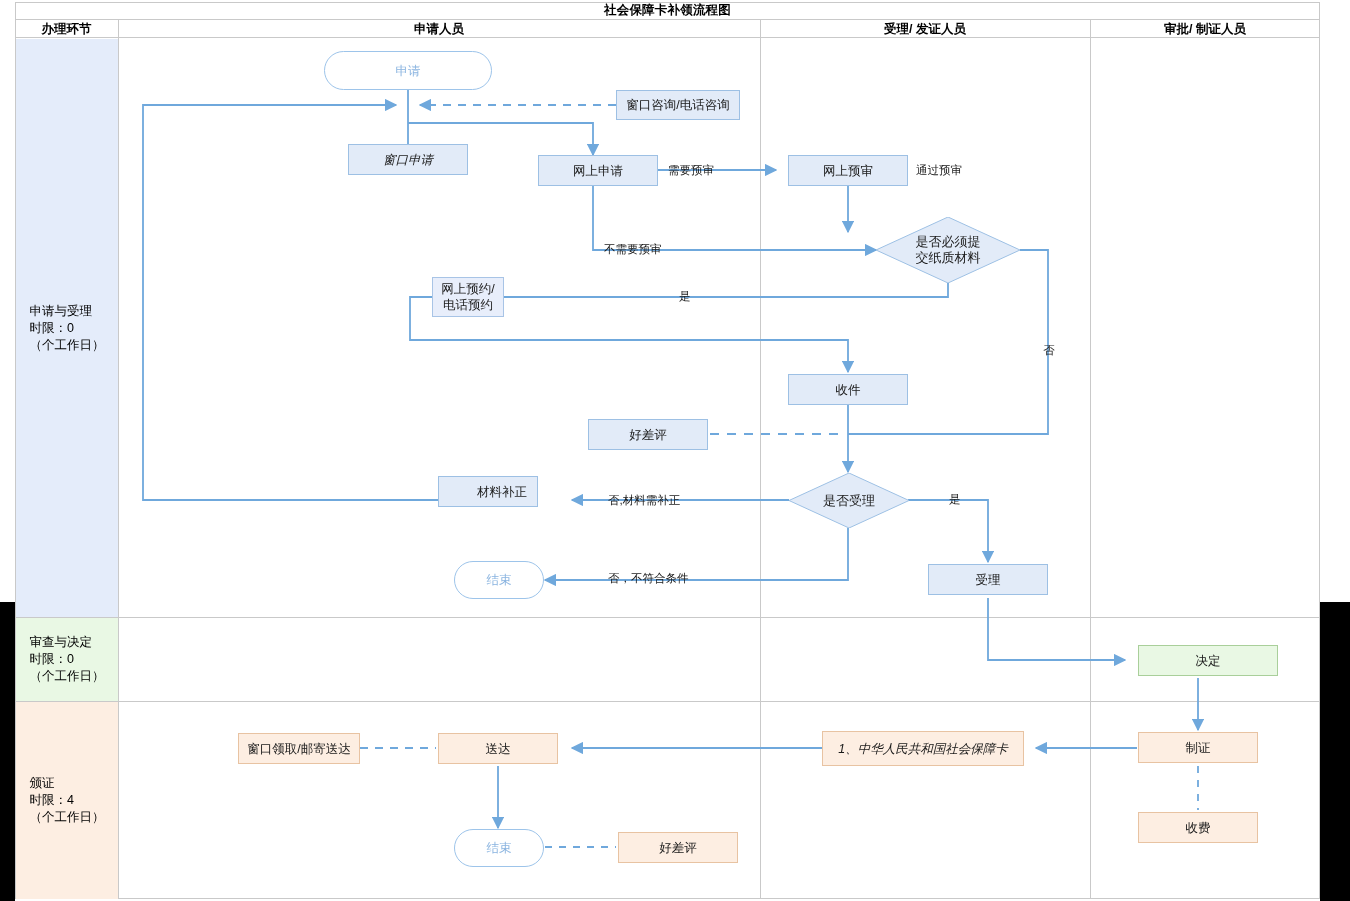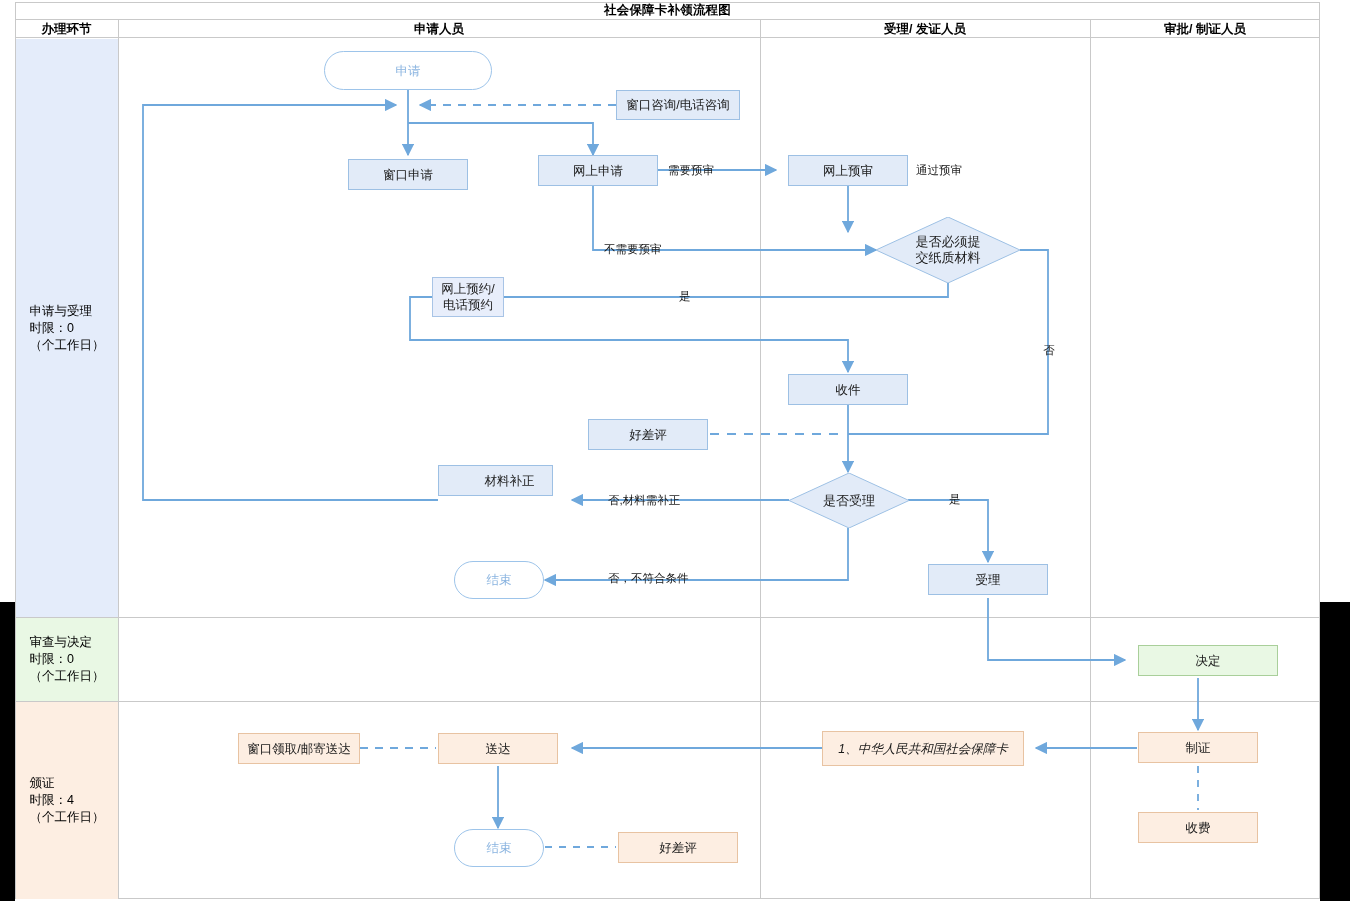--- a/index.html
+++ b/index.html
@@ -181,21 +181,21 @@
       <path d="M 498 766 L 498 828" marker-end="url(#ar)"></path>
 
       <path d="M 545 847 L 616 847" stroke-dasharray="7 7"></path>
     </g>
   </svg>
 
   <div class="node n-pill" style="left:324px; top:51px; width:168px; height:39px;">申请</div>
 
   <div class="node n-note" style="left:616px; top:90px; width:124px; height:30px;">窗口咨询/电话咨询</div>
 
-  <div class="node n-box" style="left:348px; top:159px; width:120px; height:31px;">窗口申请</div>
+  <div class="node n-box" style="left:348px; top:144px; width:120px; height:31px;font-style:italic;">窗口申请</div>
 
   <div class="node n-box" style="left:538px; top:155px; width:120px; height:31px;">网上申请</div>
 
   <div class="node n-box" style="left:788px; top:155px; width:120px; height:31px;">网上预审</div>
 
   <div class="diamond" style="left:876px; top:217px; width:144px; height:66px;">
     <svg width="144" height="66" viewBox="0 0 144 66">
       <polygon points="72,0 144,33 72,66 0,33" fill="#e2ebf8" stroke="#9dc0e4" stroke-width="1"></polygon>
     </svg>
     <div class="dlabel">
@@ -215,21 +215,21 @@
 
   <div class="node n-box" style="left:588px; top:419px; width:120px; height:31px;">好差评</div>
 
   <div class="diamond" style="left:789px; top:473px; width:120px; height:55px;">
     <svg width="120" height="55" viewBox="0 0 120 55">
       <polygon points="60,0 120,27.5 60,55 0,27.5" fill="#e2ebf8" stroke="#9dc0e4" stroke-width="1"></polygon>
     </svg>
     <div class="dlabel">是否受理</div>
   </div>
 
-  <div class="node n-box" style="left:438px; top:465px; width:115px; height:31px;padding-left:28px;">材料补正</div>
+  <div class="node n-box" style="left:438px; top:476px; width:100px; height:31px;padding-left:28px;">材料补正</div>
 
   <div class="node n-pill" style="left:454px; top:561px; width:90px; height:38px;">结束</div>
 
   <div class="node n-box" style="left:928px; top:564px; width:120px; height:31px;">受理</div>
 
   <div class="node n-green" style="left:1138px; top:645px; width:140px; height:31px;">决定</div>
 
   <div class="node n-peach" style="left:1138px; top:732px; width:120px; height:31px;">制证</div>
 
   <div class="node n-peach" style="left:1138px; top:812px; width:120px; height:31px;">收费</div>

